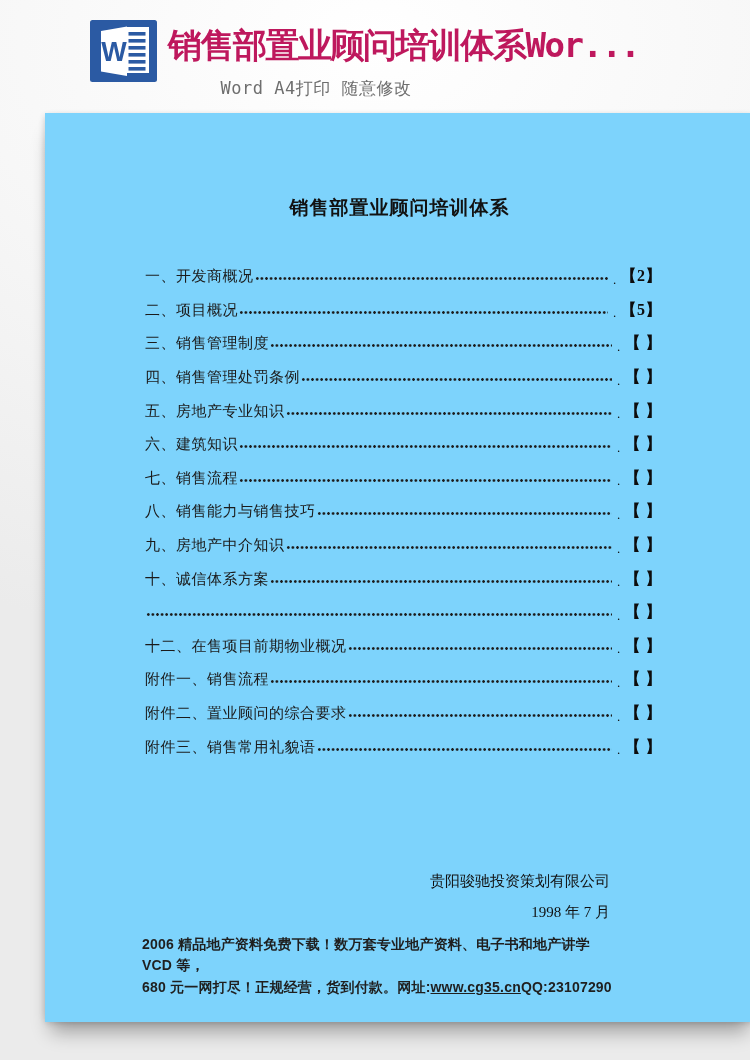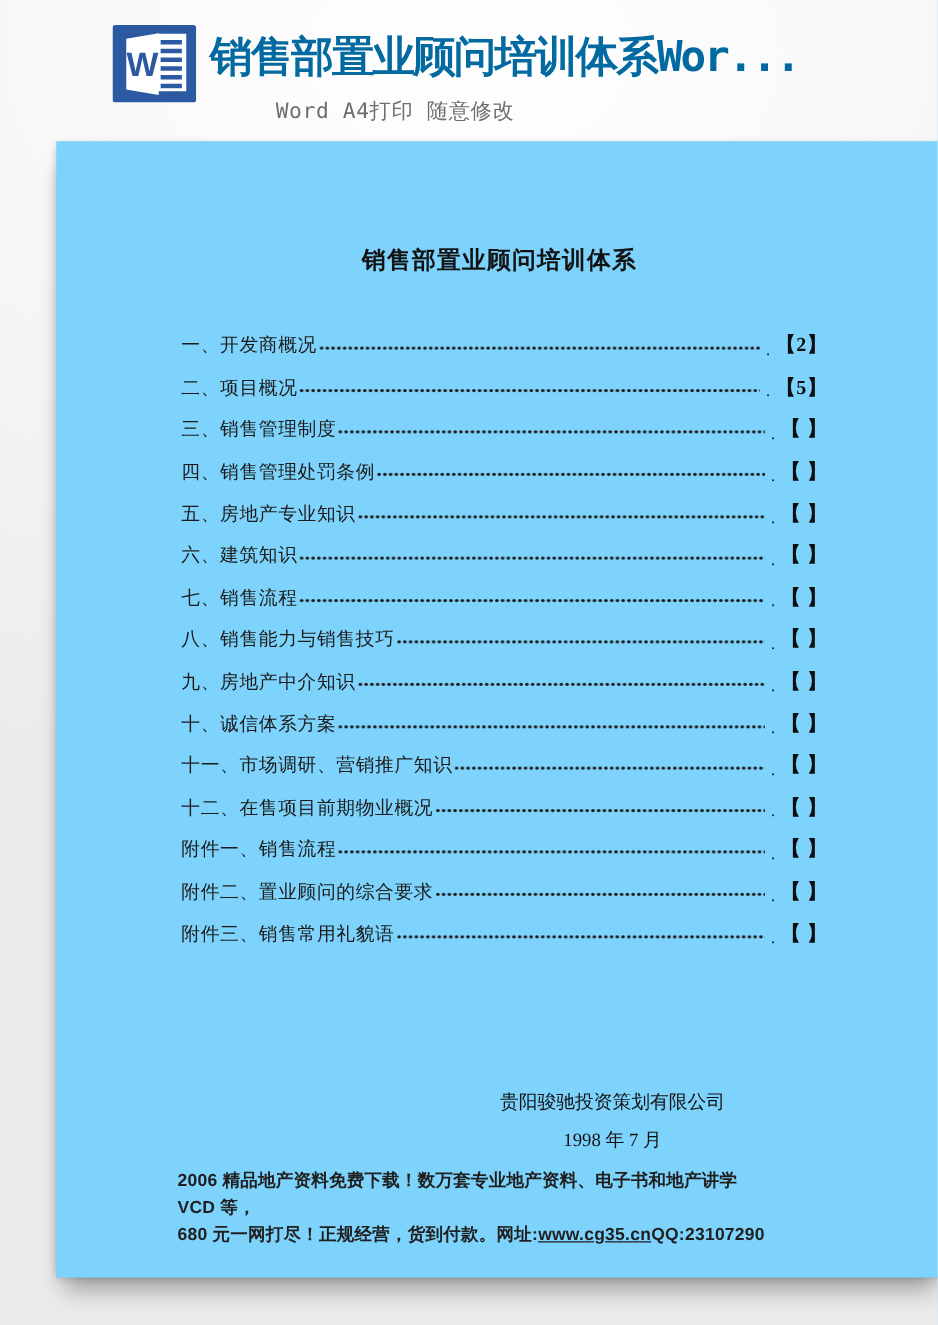--- a/index.html
+++ b/index.html
@@ -10,21 +10,21 @@
     font-family: "Liberation Serif", "DejaVu Serif", serif;
     background: radial-gradient(ellipse 900px 620px at 375px 40px, #ffffff 0%, #f7f7f7 45%, #ebebeb 100%);
   }
 
   
   .header { position: absolute; top: 0; left: 0; width: 750px; height: 113px; }
   .word-icon { position: absolute; left: 90px; top: 20px; width: 67px; height: 62px; }
   .header-title {
     position: absolute; left: 168px; top: 23px;
     font-family: "DejaVu Sans Mono", "Liberation Sans", monospace, sans-serif;
-    font-size: 34px; font-weight: bold; color: #0369a1;
+    font-size: 34px; font-weight: bold; color: #be185d;
     letter-spacing: -1.5px; white-space: nowrap;
   }
   .header-subtitle {
     position: absolute; top: 77px; left: 0; width: 632px;
     text-align: center;
     font-family: "DejaVu Sans Mono", "Liberation Sans", monospace, sans-serif;
     font-size: 17px; color: #6e6e6e; letter-spacing: 0.5px;
   }
 
   
@@ -49,21 +49,21 @@
     flex: 1 1 auto; height: 7px; margin: 0 1px; align-self: center;
     transform: translateY(2px);
     background-image: radial-gradient(circle, #1c1c1c 1.15px, transparent 1.5px);
     background-size: 4.6px 7px; background-position: 0 50%; background-repeat: repeat-x;
   }
   .toc-sep { flex: none; width: 12px; text-align: center; font-size: 13px; color: #111; transform: translateY(3px); }
   .toc-sep::before { content: "."; }
   .toc-page { flex: none; font-weight: bold; font-size: 16px; color: #0d0d0d; letter-spacing: 0.5px; white-space: pre; }
 
   
-  .sign-block { margin: 108px 0 0 325px; width: 240px; text-align: center; font-size: 15px; color: #111; }
+  .sign-block { margin: 108px 0 0 325px; width: 240px; text-align: right; font-size: 15px; color: #111; }
   .date-line { margin-top: 12px; }
 
   
   .page-footer {
     margin: 12px 0 0 97px; width: 478px;
     font-family: "Liberation Sans", "DejaVu Sans", sans-serif;
     font-size: 14px; font-weight: 600; color: #1f1f1f; line-height: 21.5px;
     letter-spacing: 0.2px;
   }
   .footer-url { text-decoration: underline; }
@@ -149,21 +149,20 @@
         <span class="toc-sep"></span>
         <span class="toc-page">【 】</span>
       </div>
       <div class="toc-row">
         <span class="toc-label">十、诚信体系方案</span>
         <span class="toc-dots"></span>
         <span class="toc-sep"></span>
         <span class="toc-page">【 】</span>
       </div>
       <div class="toc-row">
-        <span class="toc-label">十一、市场调研、营销推广知识</span>
         <span class="toc-dots"></span>
         <span class="toc-sep"></span>
         <span class="toc-page">【 】</span>
       </div>
       <div class="toc-row">
         <span class="toc-label">十二、在售项目前期物业概况</span>
         <span class="toc-dots"></span>
         <span class="toc-sep"></span>
         <span class="toc-page">【 】</span>
       </div>

